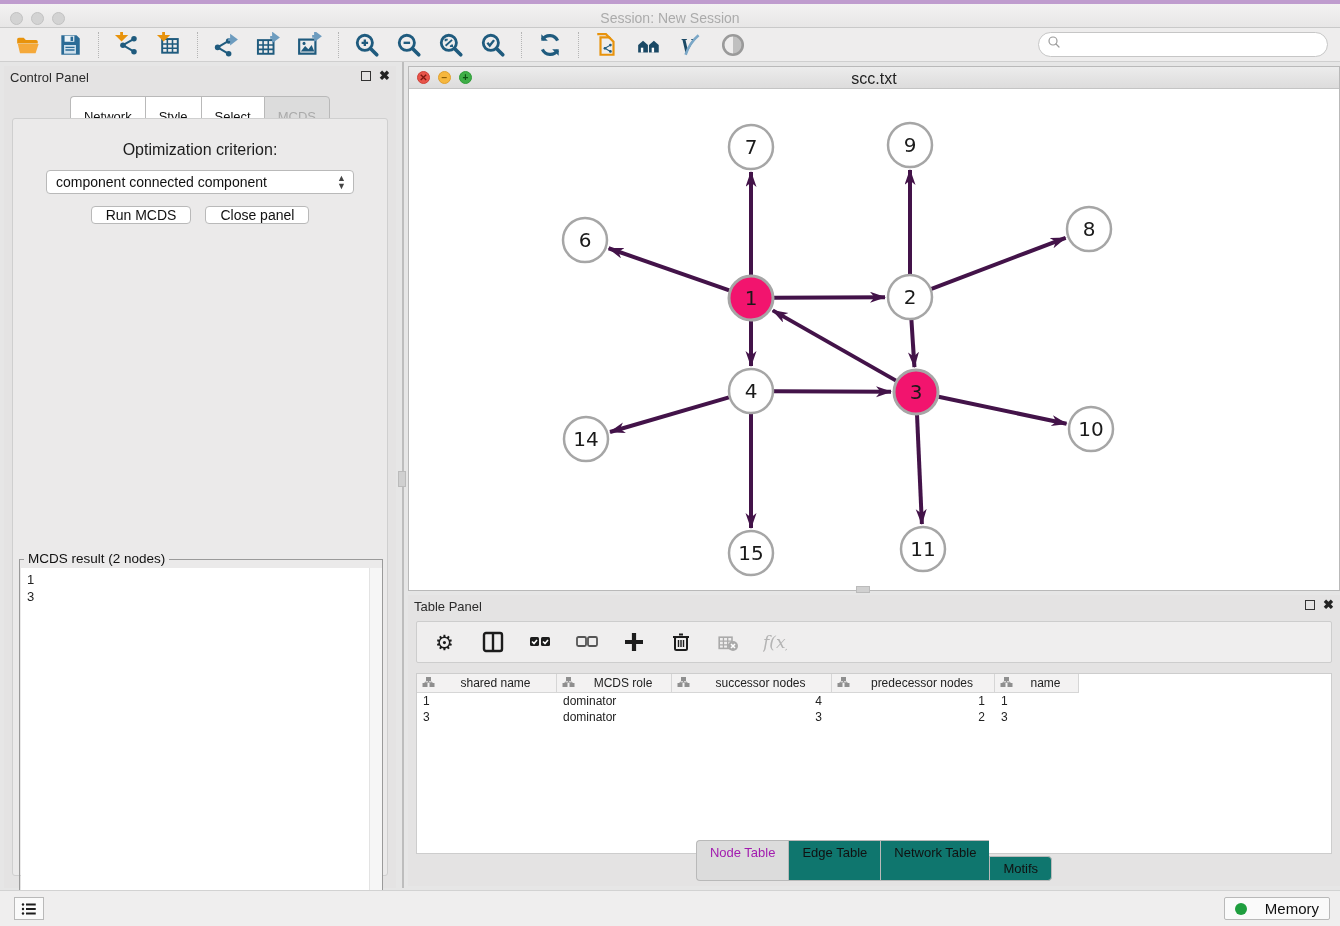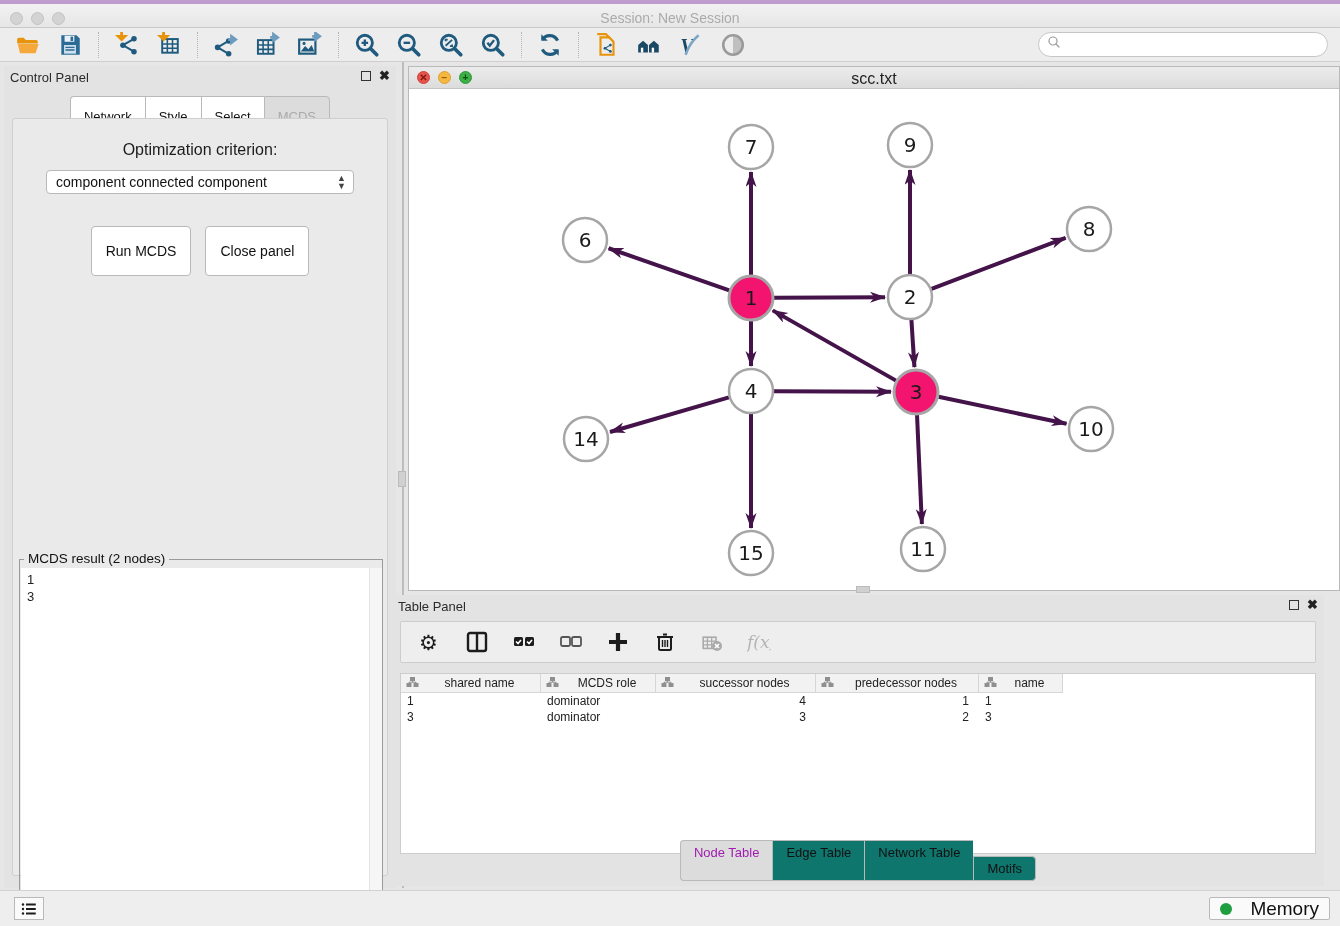--- a/index.html
+++ b/index.html
@@ -42,21 +42,21 @@
   .cp-body { position:absolute; left:8px; top:52px; width:376px; height:758px;
     background:#ebeaea; border:1px solid #cfcfcf; border-radius:3px; }
   .opt-label { margin-top:22px; text-align:center; font-size:16px; color:#1c1c1c; }
   .select { position:relative; margin:11px auto 0; width:308px; height:24px; background:#fff;
     border:1px solid #b9b9b9; border-radius:4px; font-size:14px; color:#111;
     display:flex; align-items:center; padding-left:9px; cursor:pointer; }
   .select .updown { position:absolute; right:7px; top:3px; display:flex; flex-direction:column; line-height:8px;
     font-size:9px; color:#444; }
   .btn-row { margin-top:12px; display:flex; justify-content:center; gap:14px; }
   .btn { background:#fff; border:1px solid #b9b9b9; border-radius:4px; font-size:14px; color:#111;
-    padding:16px 14px; cursor:pointer; font-family:"Liberation Sans",sans-serif;margin-top:20px; }
+    padding:0 14px; cursor:pointer; font-family:"Liberation Sans",sans-serif; }
 
   .result-group { position:absolute; left:6px; top:440px; width:364px; height:376px;
     border:1px solid #9a9a9a; }
   .result-legend { position:absolute; left:4px; top:-9px; background:#ebeaea; padding:0 4px;
     font-size:13.5px; color:#111; }
   .result-area { position:absolute; left:1px; top:8px; width:360px; height:365px; background:#fff;
     font-size:13px; color:#222; padding:3px 0 0 6px; line-height:17px; }
   .result-scroll { position:absolute; right:0; top:8px; width:13px; height:365px; background:#f6f6f6;
     border-left:1px solid #e3e3e3; }
 
@@ -74,21 +74,21 @@
     background:linear-gradient(#ececec,#dddcdc); border-bottom:1px solid #c4c4c4; }
   .net-title { position:absolute; width:100%; text-align:center; top:3px; font-size:16px; color:#222; }
   .tl { position:absolute; top:4px; width:13px; height:13px; border-radius:50%;
     font-size:10px; font-weight:bold; text-align:center; line-height:12px; cursor:pointer; }
   .tl-close { left:8px; background:#e8544a; border:1px solid #ce4038; color:#7e1710; }
   .tl-min { left:29px; background:#f6b73e; border:1px solid #dfa02e; color:#8a5d07; }
   .tl-zoom { left:50px; background:#3eae46; border:1px solid #2f9b38; color:#0c5212; }
   .net-canvas { position:absolute; left:0; top:22px; width:930px; height:501px; background:#fff; }
 
   
-  .table-panel { position:absolute; left:392px; top:595px; width:932px; height:291px; background:#e4e3e3; }
+  .table-panel { position:absolute; left:408px; top:595px; width:932px; height:291px; background:#e4e3e3; }
   .tp-toolbar { position:absolute; left:8px; top:26px; width:916px; height:42px; background:#efeeee;
     border:1px solid #cdcdcd; border-radius:2px; display:flex; align-items:center; gap:21px; padding-left:16px; }
   .tp-icon { width:26px; height:26px; display:flex; align-items:center; justify-content:center; cursor:pointer; }
   .tp-icon.disabled { cursor:default; }
   .tbl { position:absolute; left:8px; top:78px; width:916px; height:181px; background:#fff;
     border:1px solid #cdcdcd; overflow:hidden; }
   .tbl-header { display:flex; height:19px; }
   .th { background:#f3f2f2; border-right:1px solid #d6d6d6; border-bottom:1px solid #d6d6d6;
     display:flex; align-items:center; font-size:12px; color:#222; cursor:pointer; }
   .th .th-label { flex:1; text-align:center; }
@@ -104,21 +104,21 @@
   .tp-tab:last-child { border-radius:0 4px 4px 0; border-right:1px solid #b9b9b9;margin-top:16px; }
   .tp-tab.active { background:#dcdcdc; color:#a21caf; }
 
   
   .statusbar { position:absolute; left:0; top:890px; width:1340px; height:36px; background:#efeeee;
     border-top:1px solid #d2d2d2; }
   .status-left-btn { position:absolute; left:14px; top:6px; width:30px; height:23px; background:#fafafa;
     border:1px solid #b9b9b9; display:flex; align-items:center; justify-content:center; cursor:pointer; }
   .memory-btn { position:absolute; right:10px; top:6px; height:23px; background:#fafafa;
     border:1px solid #b9b9b9; border-radius:2px; display:flex; align-items:center; gap:18px;
-    padding:0 10px; font-size:19px; color:#111; cursor:pointer; }
+    padding:0 10px; font-size:15px; color:#111; cursor:pointer; }
   .mem-dot { width:12px; height:12px; border-radius:50%; background:#1e9e3e; }
 </style>
 </head>
 <body>
 
 <div class="titlebar">
   <div class="traffic-inactive" style="left:10px"></div>
   <div class="traffic-inactive" style="left:31px"></div>
   <div class="traffic-inactive" style="left:52px"></div>
   <div class="win-title">Session: New Session</div>

